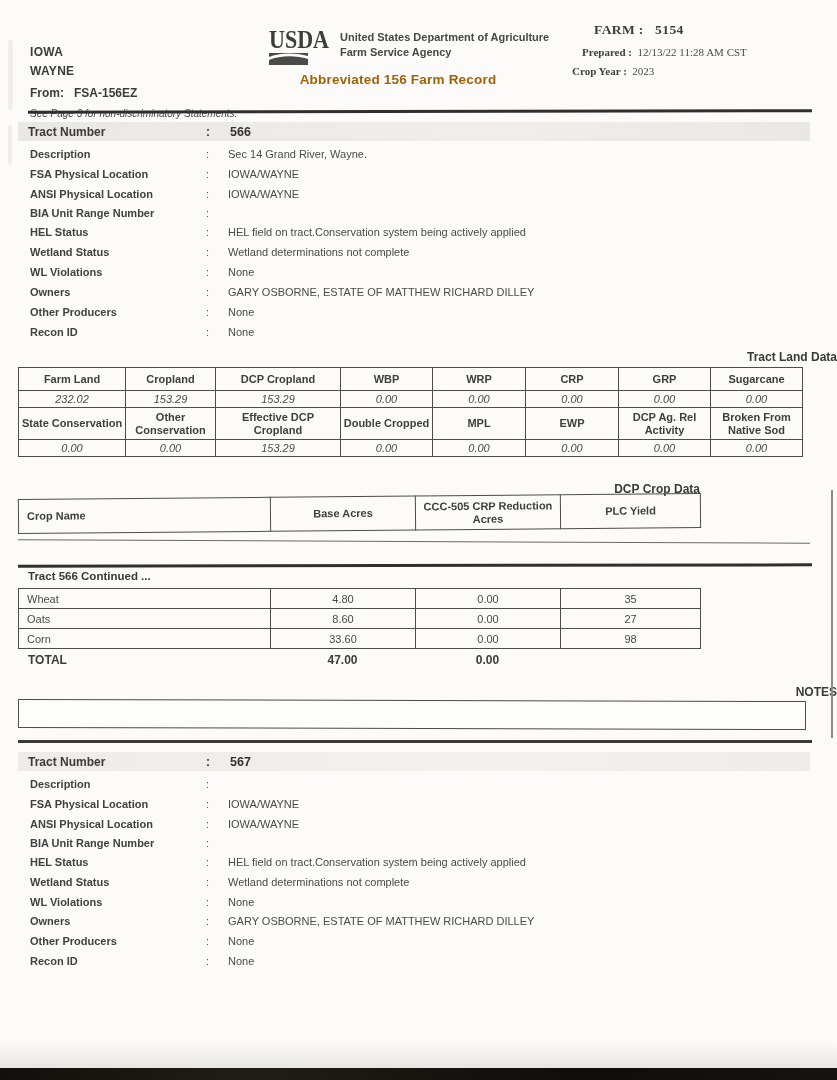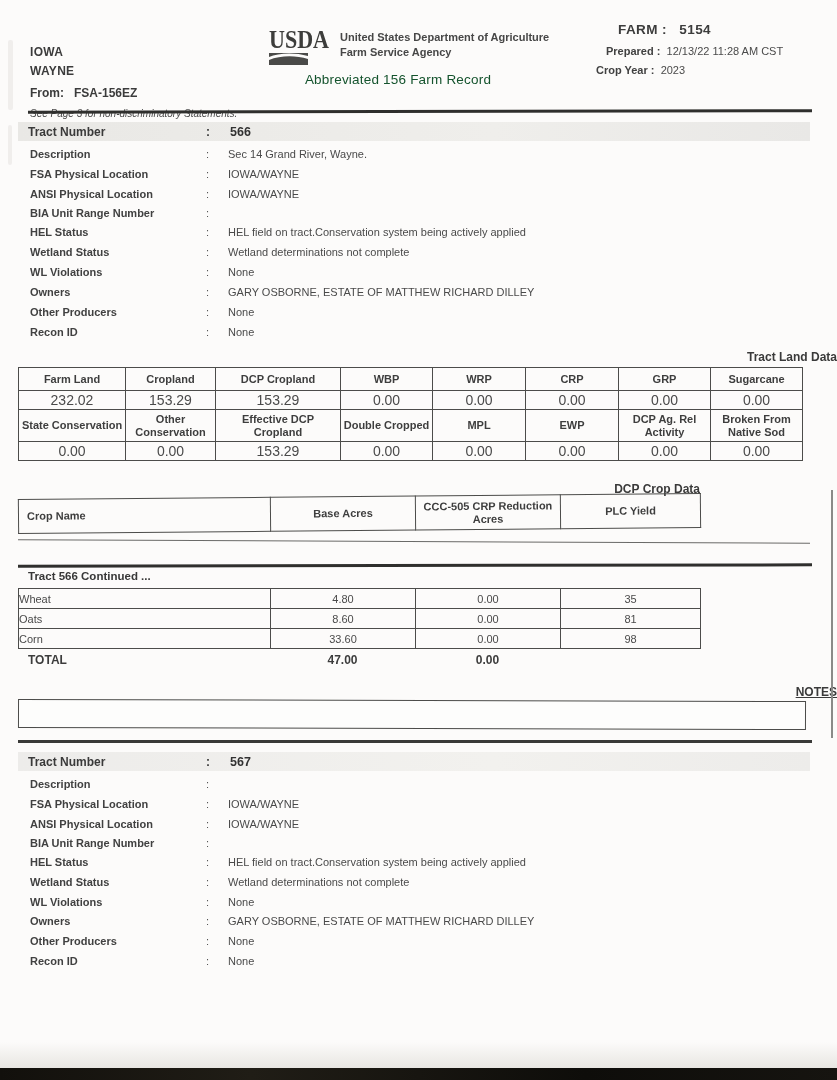--- a/index.html
+++ b/index.html
@@ -10,22 +10,22 @@
     color:#3b3b3b;
     -webkit-font-smoothing:antialiased;
   }
   .abs{position:absolute;}
   
   .hdr-left{left:30px;top:14px;line-height:1.05;margin-top:32px;}
   .hdr-left .line1{font-size:12px;font-weight:bold;margin-bottom:6px;letter-spacing:.3px;}
   .form-line{font-size:12px;font-weight:bold;margin-top:10px;}
   .footnote{font-size:10px;font-style:italic;margin-top:9px;color:#4a4a4a;}
   .agency{left:340px;top:30px;font-size:11px;font-weight:bold;line-height:1.35;color:#474747;}
-  .page-title{left:268px;top:72px;width:260px;text-align:center;font-size:13.5px;font-weight:normal;color:#14532d;letter-spacing:.2px;}
-  .hdr-right{left:596px;top:22px;width:230px;}
+  .page-title{left:268px;top:72px;width:260px;text-align:center;font-size:13.5px;font-weight:bold;color:#a16207;letter-spacing:.2px;}
+  .hdr-right{left:572px;top:22px;width:230px;font-family:Liberation Serif, serif;}
   .farm-line{font-size:13.5px;font-weight:bold;color:#3c3c3c;padding-left:22px;letter-spacing:.4px;}
   .prep-line{font-size:11px;margin-top:8px;padding-left:10px;}
   .cy-line{font-size:11px;margin-top:7px;}
   .hdr-right .rl{font-weight:bold;color:#414141;}
   .hdr-right .rv{color:#4a4a4a;}
   .divider{background:#2f2f2d;height:3px;}
   .thin-rule{background:#6a6a68;height:1px;}
   
   .tract-band{height:19px;background:linear-gradient(90deg,#e9e8e5,#efeeeb 60%,#e9e8e6);display:flex;align-items:center;}
   .tract-band .tn{font-size:12px;font-weight:bold;color:#3a3a3a;padding-left:10px;width:178px;}
@@ -33,25 +33,25 @@
   .tract-band .tv{font-size:12.5px;font-weight:bold;color:#333;}
   
   .frow{position:absolute;left:30px;display:grid;grid-template-columns:176px 22px 560px;font-size:11px;line-height:13px;}
   .frow .fl{font-weight:bold;color:#414141;}
   .frow .fc{color:#555;}
   .frow .fv{color:#4a4a4a;}
   
   table{border-collapse:collapse;table-layout:fixed;}
   .land-table td{border:1.6px solid #4c4c4a;text-align:center;vertical-align:middle;padding:1px 2px;}
   .land-table .hc{font-size:11px;font-weight:bold;color:#3e3e3e;line-height:1.15;margin-left:41px;}
-  .land-table .vc{font-size:14px;color:#4a4a4a;}
+  .land-table .vc{font-size:11px;color:#4a4a4a;font-style:italic;}
   .crop-hdr td{border:1.6px solid #4c4c4a;font-size:11px;font-weight:bold;color:#3e3e3e;text-align:center;vertical-align:middle;line-height:1.15;padding:2px;}
   .crop-hdr td.first{text-align:left;padding-left:8px;}
   .crop-table td{border:1.6px solid #4c4c4a;font-size:11px;color:#4a4a4a;text-align:center;padding:2.5px 2px;}
-  .crop-table td.first{text-align:left;padding-left:0;margin-top:26px;}
+  .crop-table td.first{text-align:left;padding-left:8px;margin-top:26px;}
   .sec-title{font-size:12px;font-weight:bold;color:#3a3a3a;text-align:right;}
   .total-row{font-size:12px;font-weight:bold;color:#3c3c3c;}
   .notes-box{border:1.6px solid #4c4c4a;background:#fdfdfc;}
   .continued{font-size:11.5px;font-weight:bold;color:#383838;}
   
   .edge-right{width:1.5px;background:#8a8a88;}
   .bottom-shadow{left:0;top:1042px;width:837px;height:26px;background:linear-gradient(#fcfbfa,#e8e6e2);}
   .bottom-strip{left:0;top:1068px;width:837px;height:12px;background:linear-gradient(90deg,#12100c,#201d16 30%,#0e0d0a 70%,#161410);}
   .smudge{background:#e7e6e3;opacity:.6;border-radius:2px;}
   .usda-logo{left:268px;top:26px;width:64px;height:40px;}
@@ -250,36 +250,36 @@
       <tr style="height:20px;">
     <td class="first">Wheat</td>
     <td>4.80</td>
     <td>0.00</td>
     <td>35</td>
   </tr>
   <tr style="height:20px;">
     <td class="first">Oats</td>
     <td>8.60</td>
     <td>0.00</td>
-    <td>81</td>
+    <td>27</td>
   </tr>
   <tr style="height:20px;">
     <td class="first">Corn</td>
     <td>33.60</td>
     <td>0.00</td>
     <td>98</td>
   </tr>
 </tbody>
   </table>
 
 <div class="abs total-row" style="left:28px;top:653px;">TOTAL</div>
 <div class="abs total-row" style="left:270px;top:653px;width:145px;text-align:center;">47.00</div>
 <div class="abs total-row" style="left:415px;top:653px;width:145px;text-align:center;">0.00</div>
 
-<div class="abs sec-title" style="left:0;top:685px;width:837px;text-decoration:underline;">NOTES</div>
+<div class="abs sec-title" style="left:0;top:685px;width:837px;">NOTES</div>
 <div class="abs notes-box" style="left:18px;top:700px;width:786px;height:27px;transform:rotate(0.15deg);"></div>
 
 <div class="abs divider" style="left:18px;top:740px;width:794px;background:#3a3a38;"></div>
 
 <div class="abs tract-band" style="left:18px;top:752px;width:792px;background:linear-gradient(90deg,#edecea,#f2f1ee 60%,#edecea);">
   <span class="tn">Tract Number</span>
   <span class="colon">:</span>
   <span class="tv">567</span>
 </div>
 

